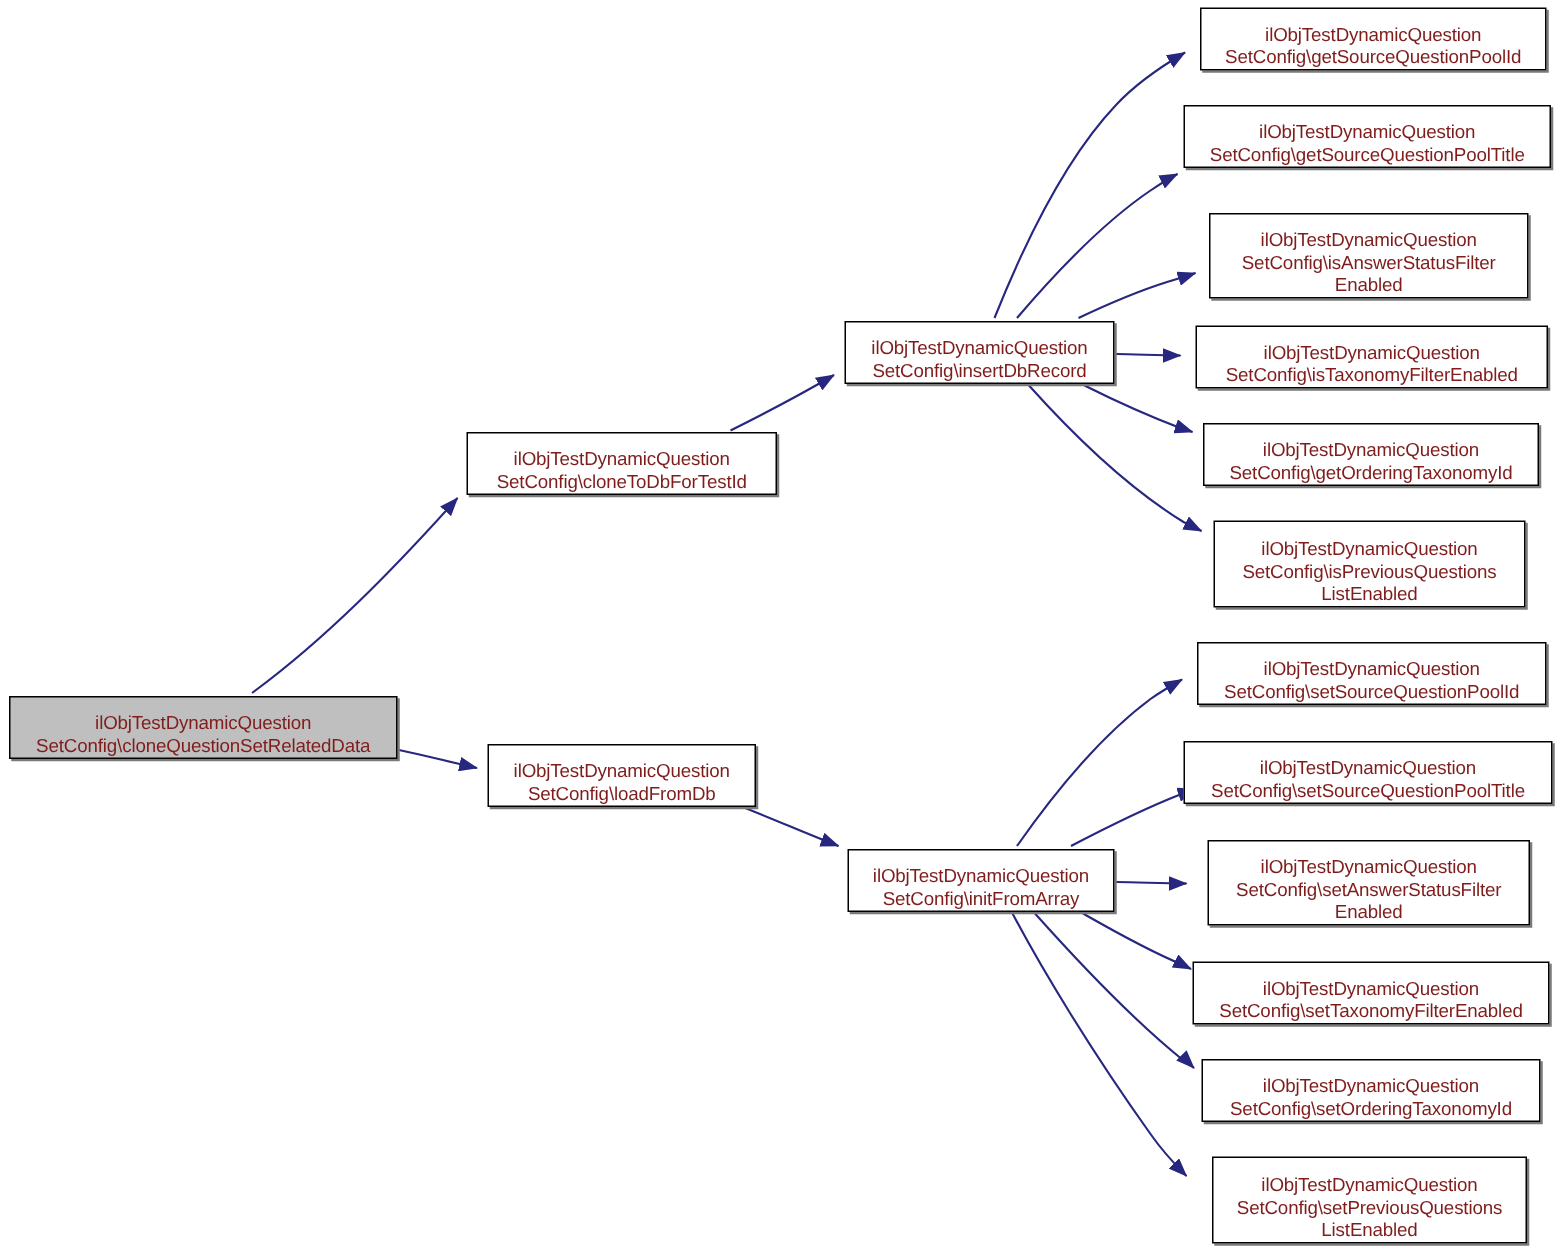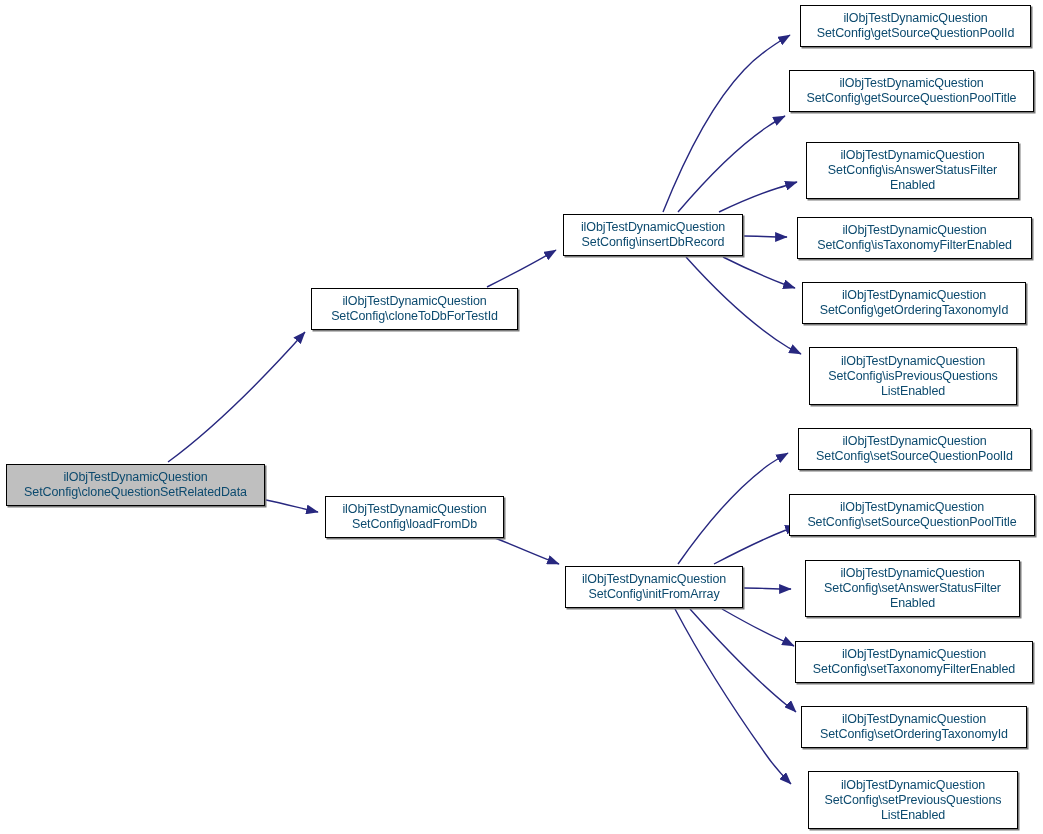--- a/index.html
+++ b/index.html
@@ -24,27 +24,27 @@
     width: 1043px;
     height: 834px;
     pointer-events: none;
   }
   .node {
     position: absolute;
     box-sizing: border-box;
     border: 1px solid #000000;
     background: #ffffff;
     display: flex;
-    align-items: center;
+    align-items: flex-end;
     justify-content: center;
     text-align: center;
     font-family: "Liberation Sans", sans-serif;
     font-size: 12.5px;
     line-height: 15px;
-    color: #0c4a6e;
+    color: #7f1d1d;
     letter-spacing: -0.1px;
     box-shadow: 1.5px 1.5px 0 0 #7a7a7a;
     white-space: pre-line;
     padding: 0 3px;
     cursor: pointer;
   }
   .node.root {
     background: #bfbfbf;
     border: 1px solid #000000;
   }

